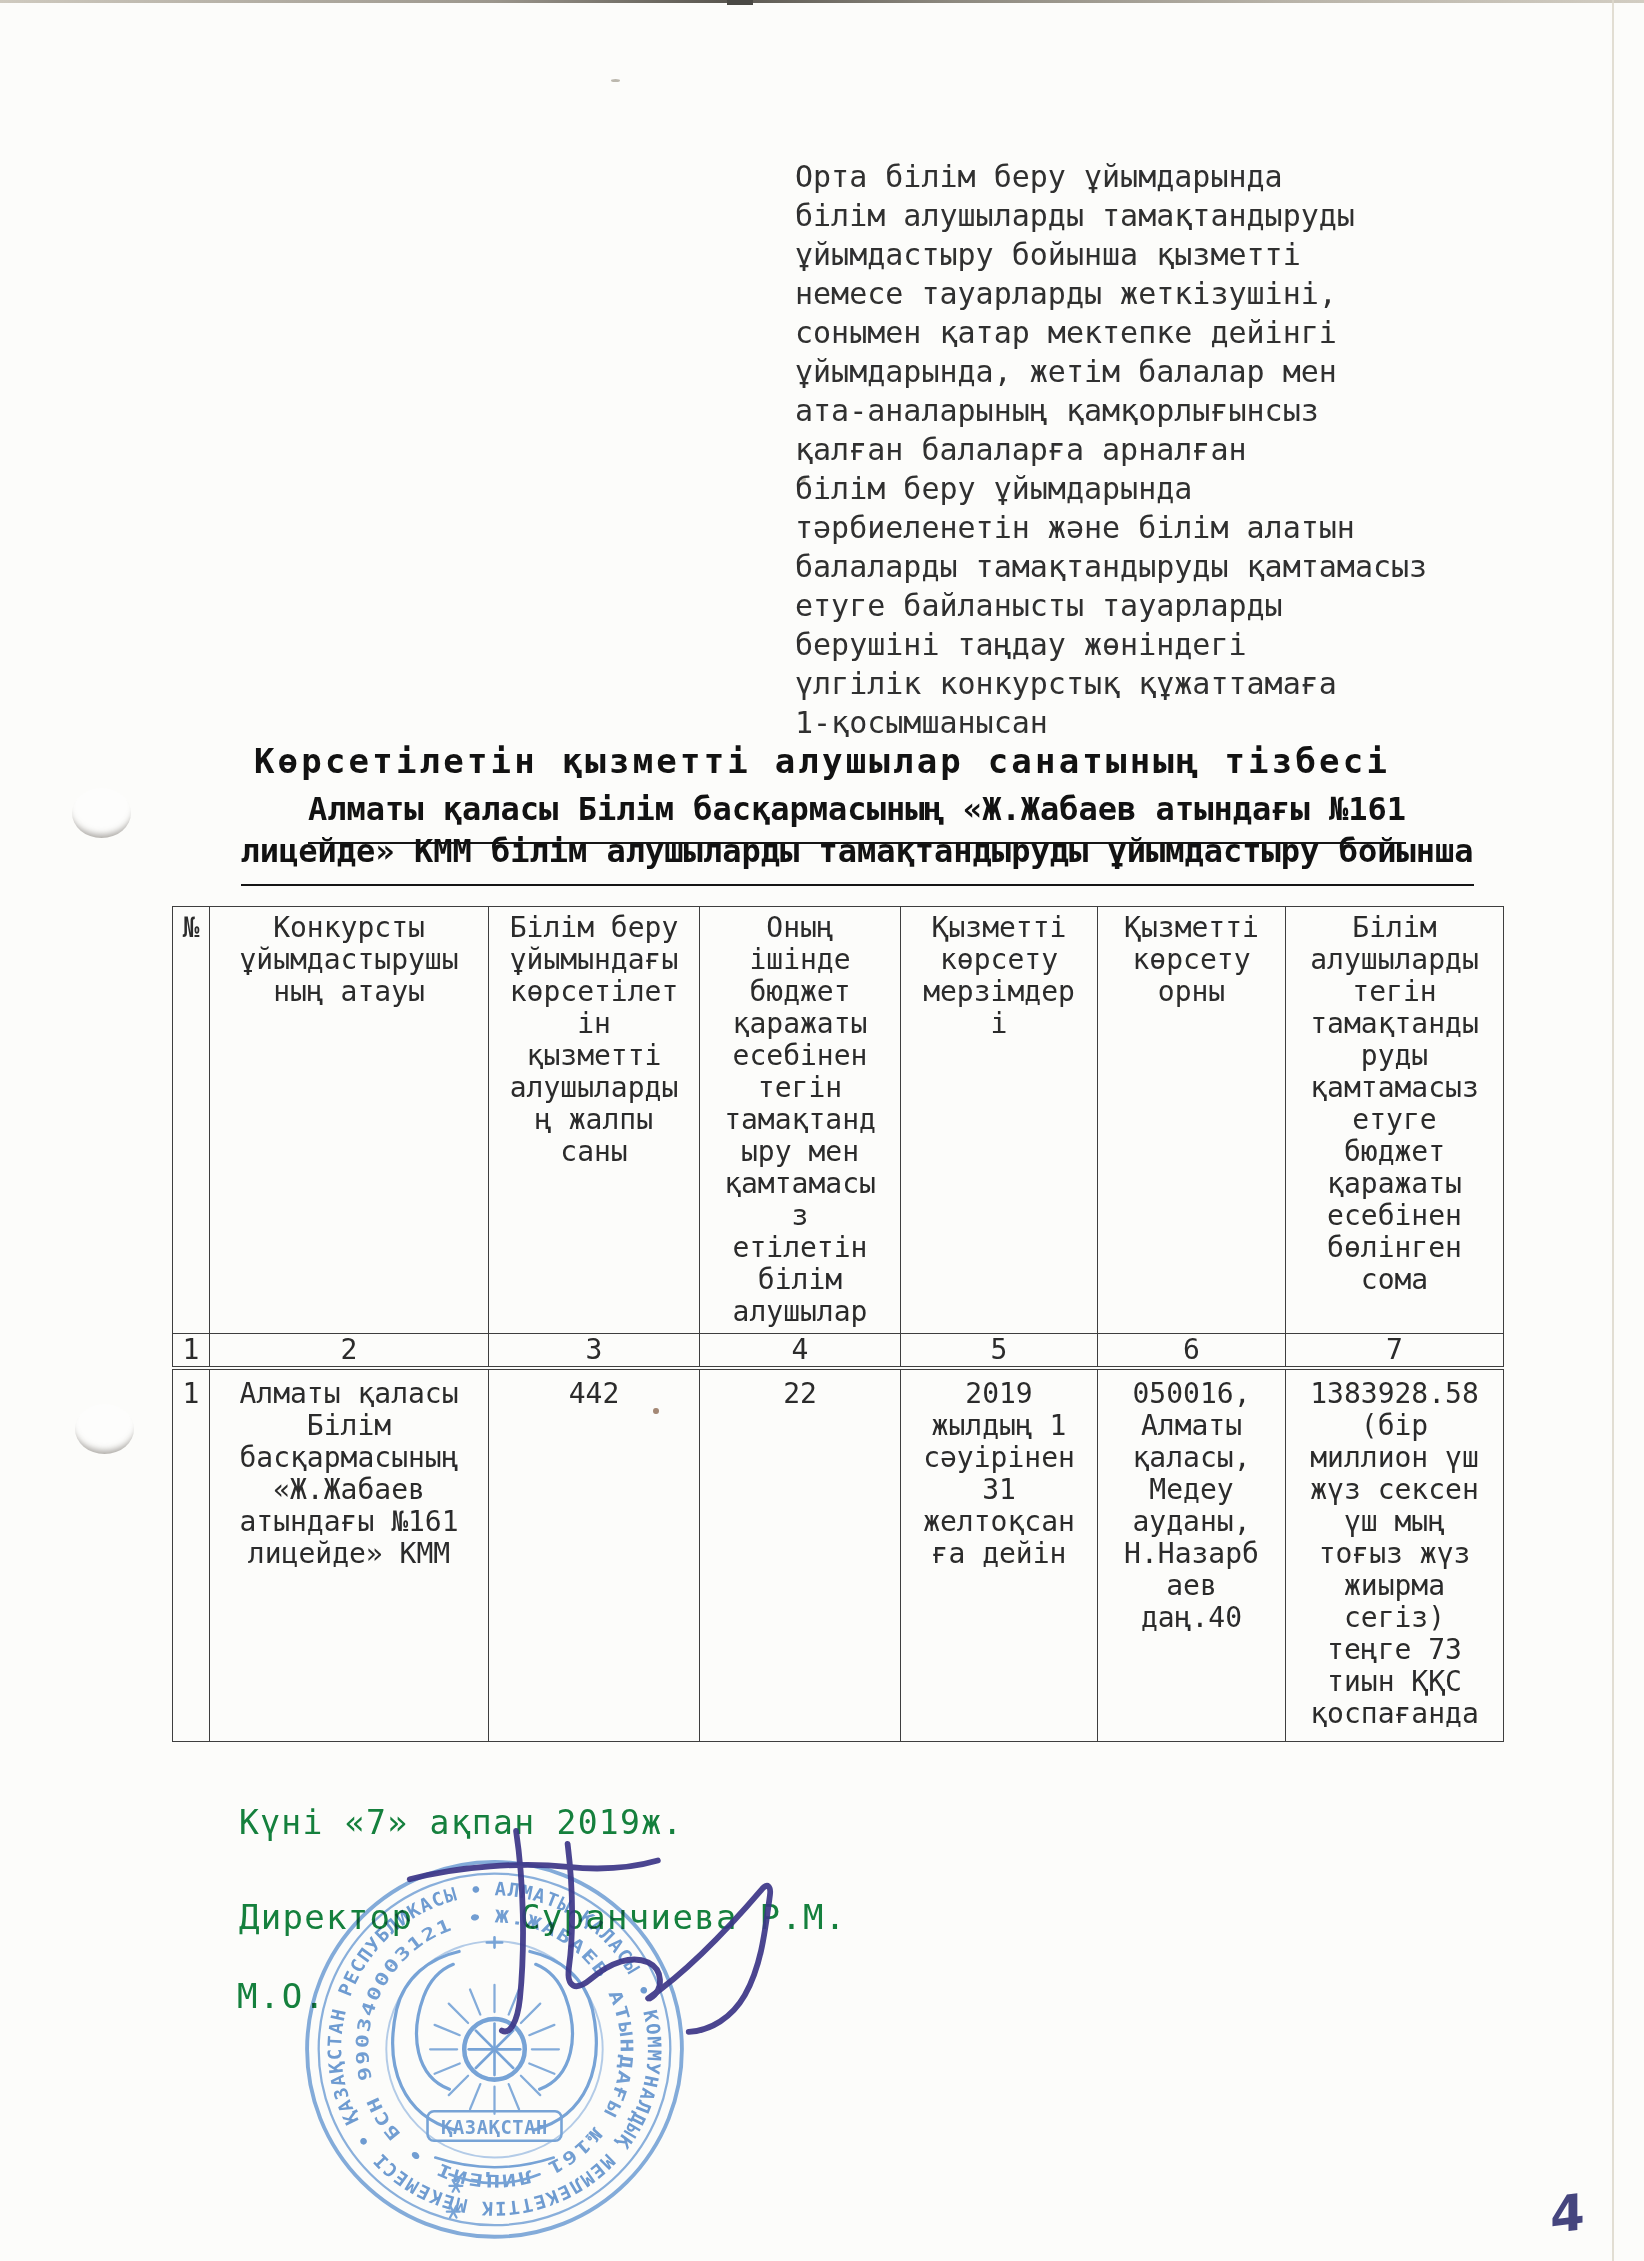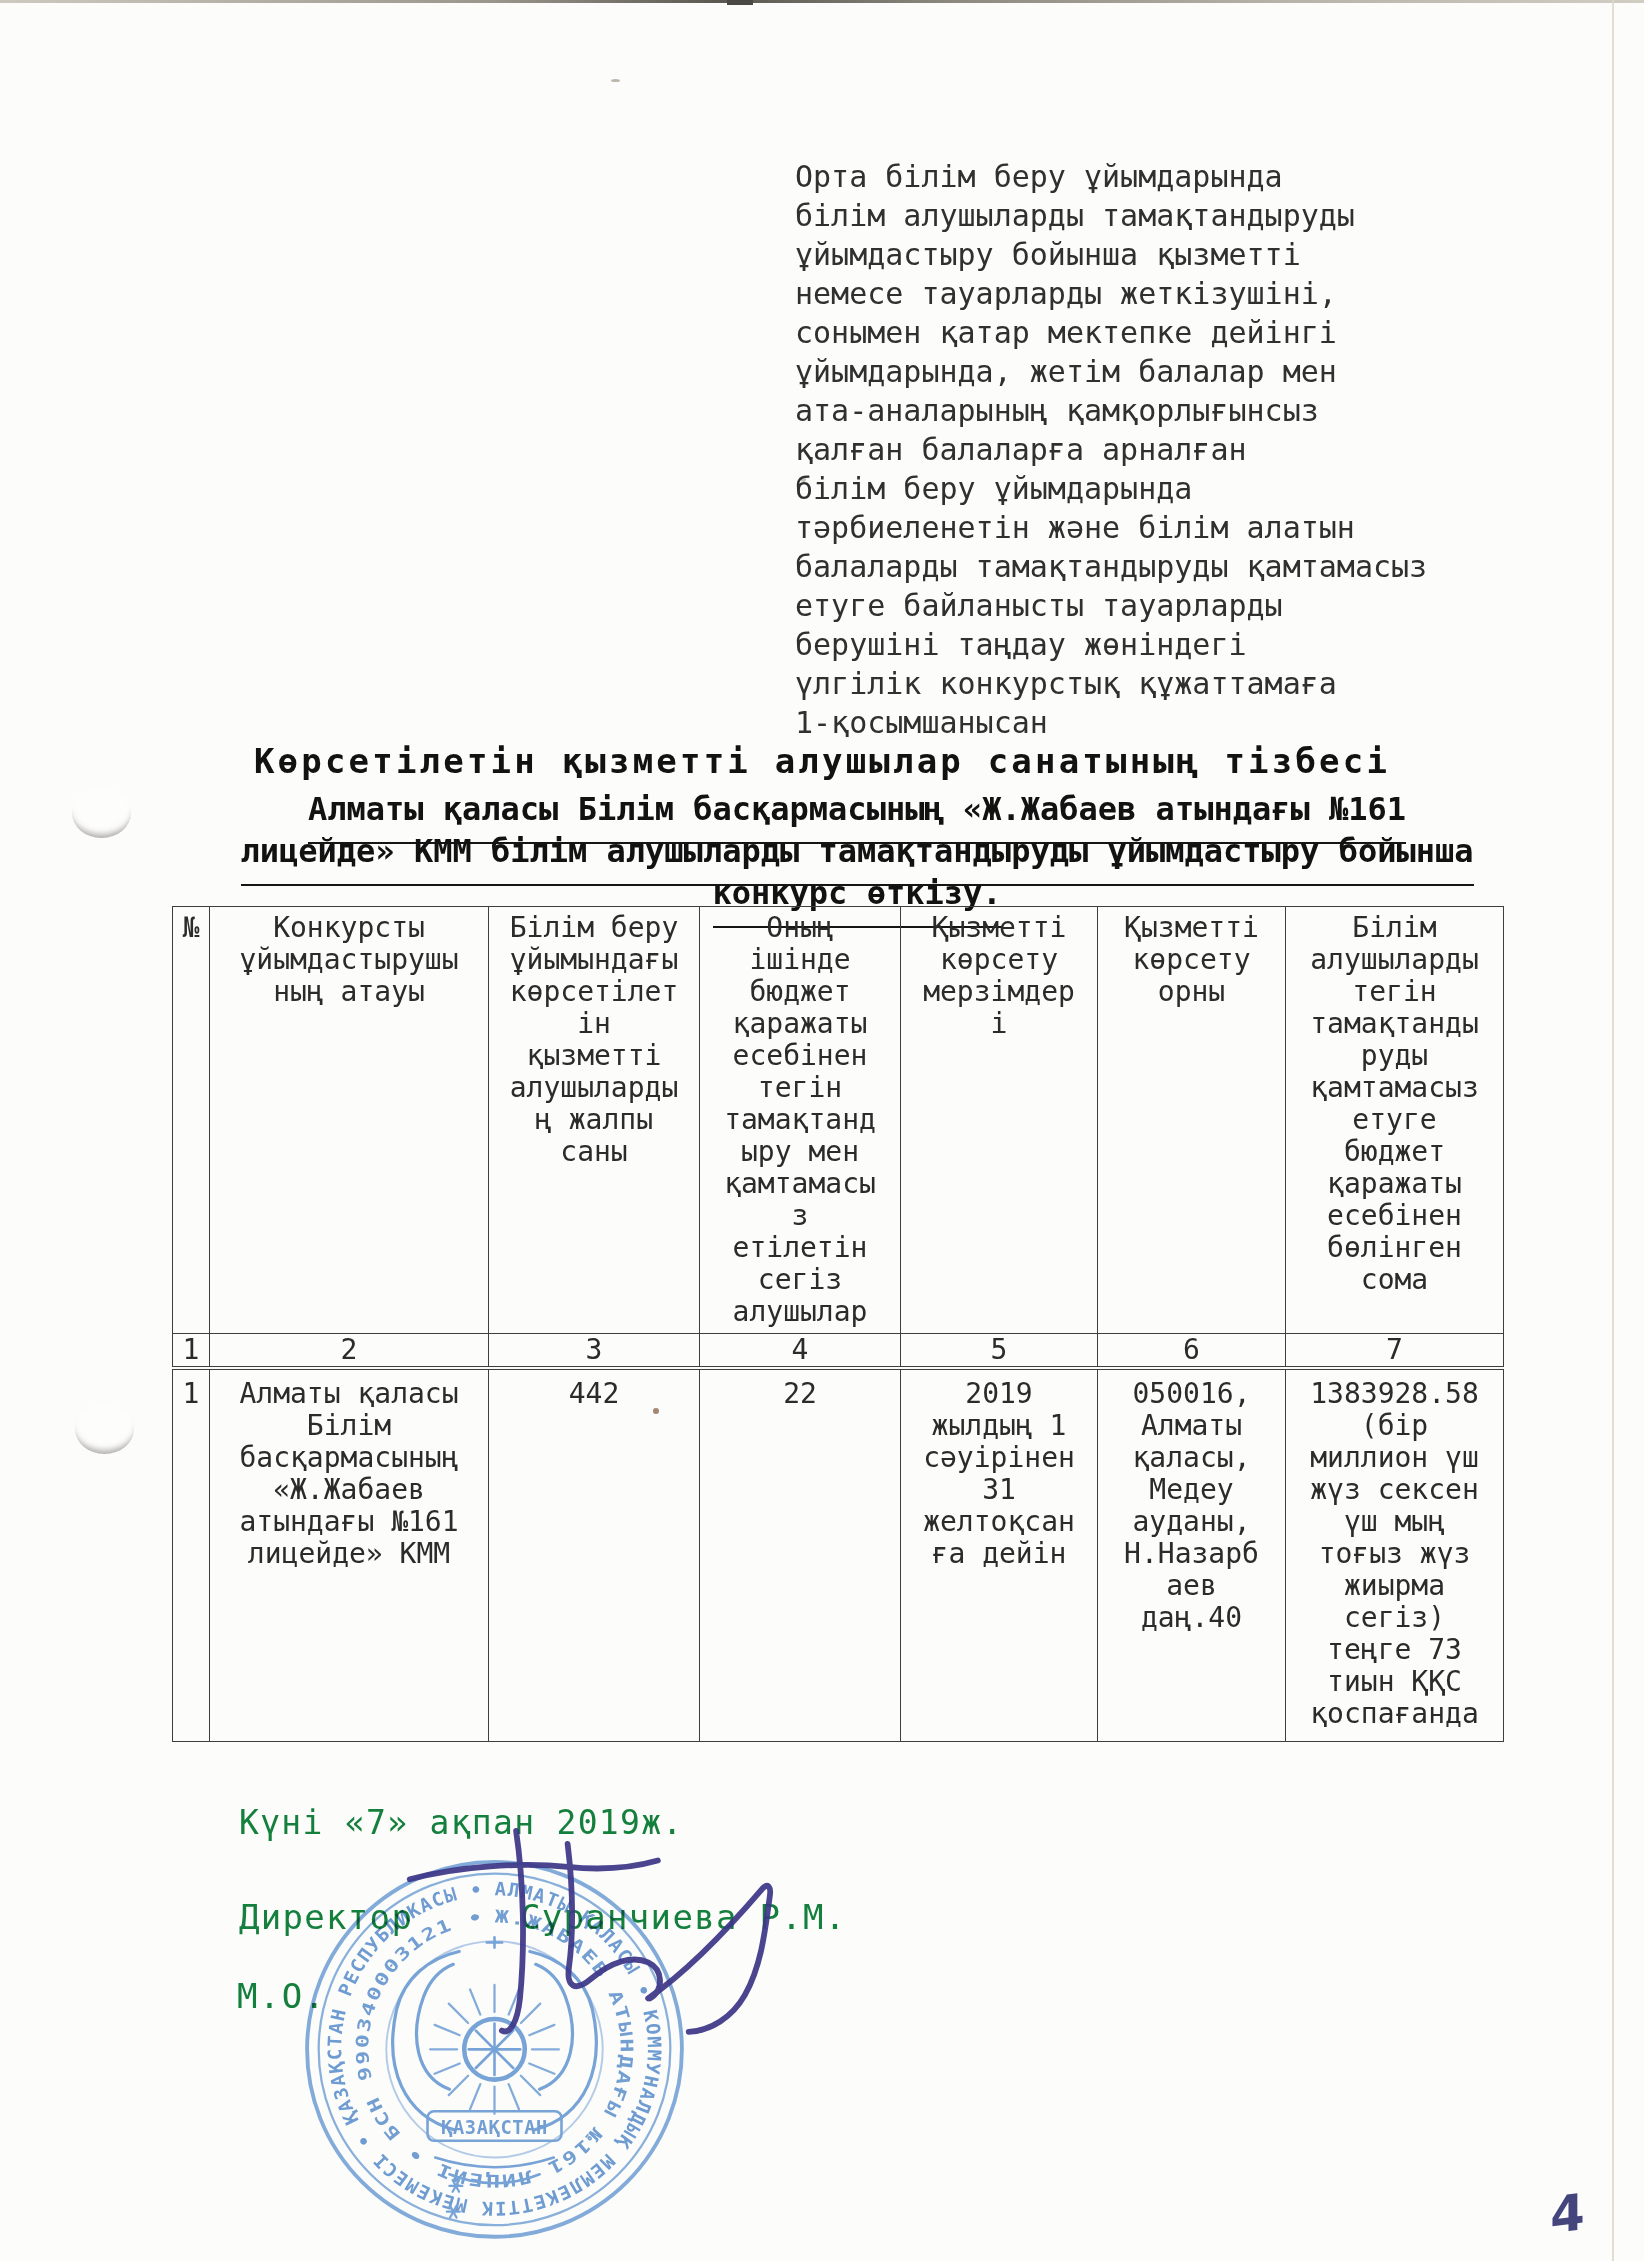--- a/index.html
+++ b/index.html
@@ -89,21 +89,20 @@
 етуге байланысты тауарларды
 берушіні таңдау жөніндегі
 үлгілік конкурстық құжаттамаға
 1-қосымшанысан</div>
 
   <div class="doc-title">Көрсетілетін қызметті алушылар санатының тізбесі</div>
 
   <div class="subtitle">
     <span class="sline"><span class="u">Алматы қаласы Білім басқармасының «Ж.Жабаев атындағы №161</span></span>
     <span class="sline"><span class="u">лицейде» КММ білім алушыларды тамақтандыруды ұйымдастыру бойынша</span></span>
-    <span class="sline"><span class="u">конкурс өткізу.</span></span>
   </div>
 
   <table class="doc">
     <colgroup>
       <col style="width:37px">
         <col style="width:279px">
         <col style="width:211px">
       <col style="width:201px">
         <col style="width:197px">
         <col style="width:188px">
@@ -127,21 +126,21 @@
 ішінде
 бюджет
 қаражаты
 есебінен
 тегін
 тамақтанд
 ыру мен
 қамтамасы
 з
 етілетін
-сегіз
+білім
 алушылар</td>
         <td>Қызметті
 көрсету
 мерзімдер
 і</td>
         <td>Қызметті
 көрсету
 орны</td>
         <td>Білім
 алушыларды

